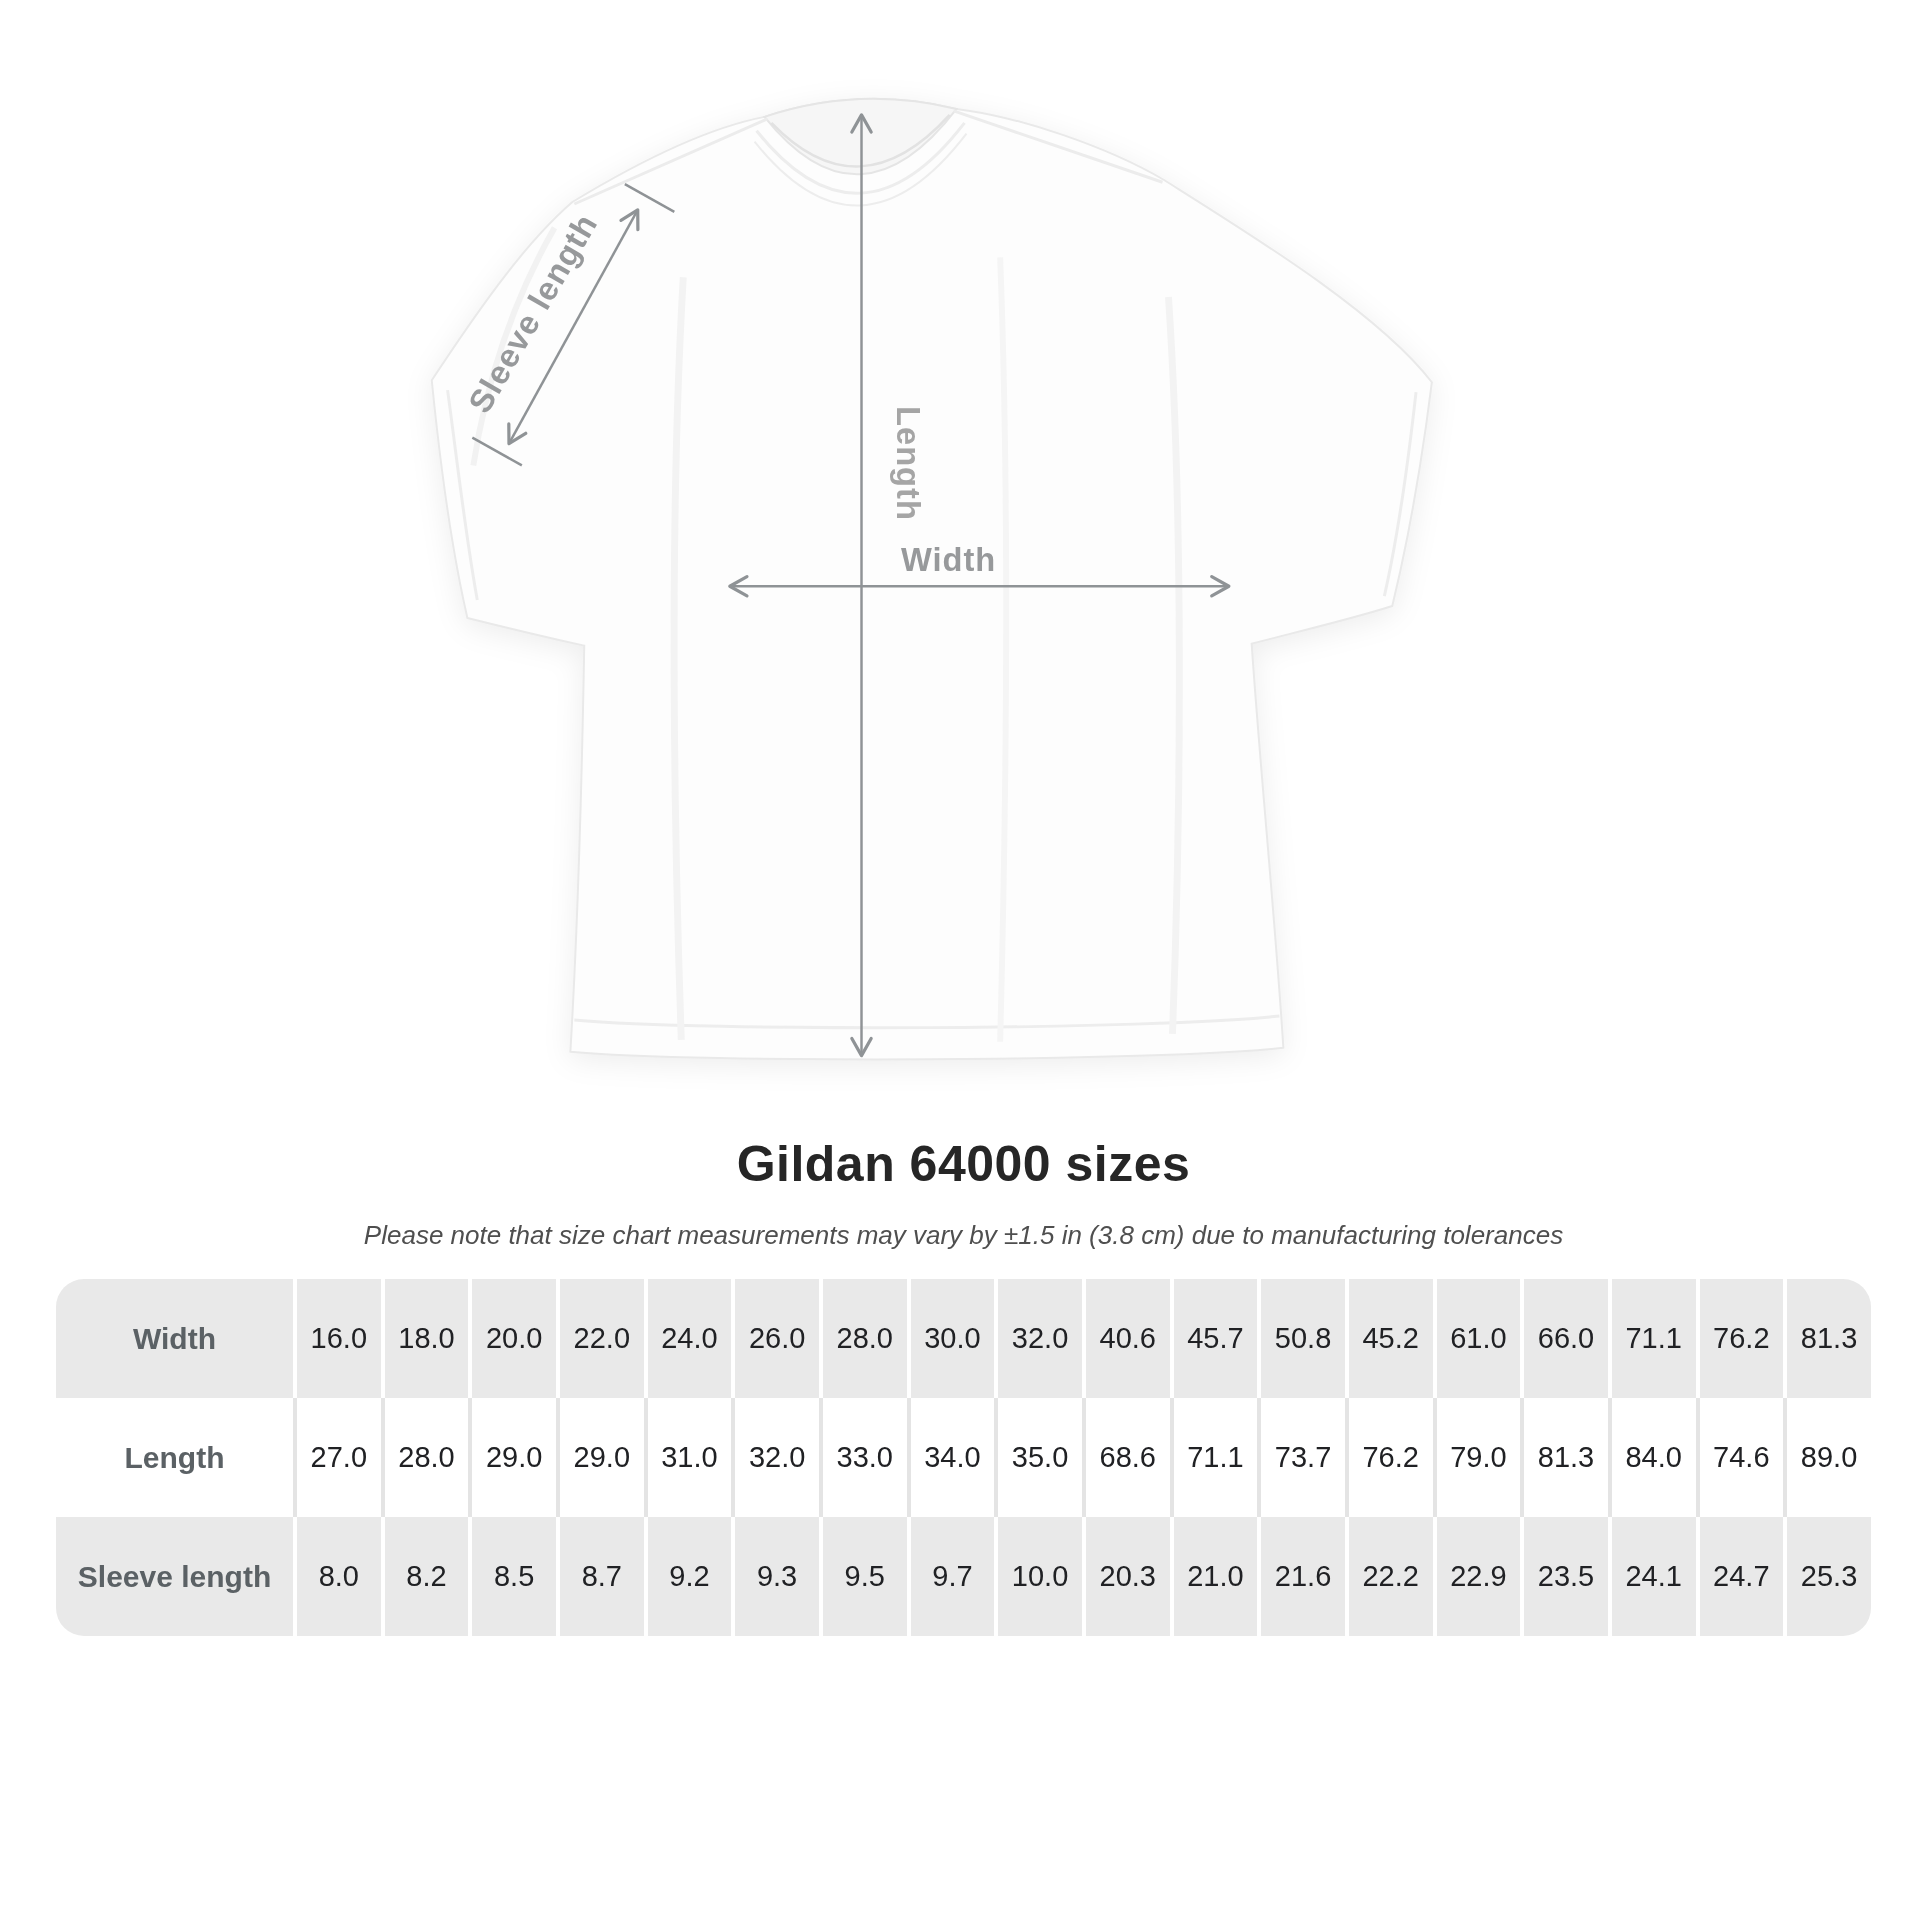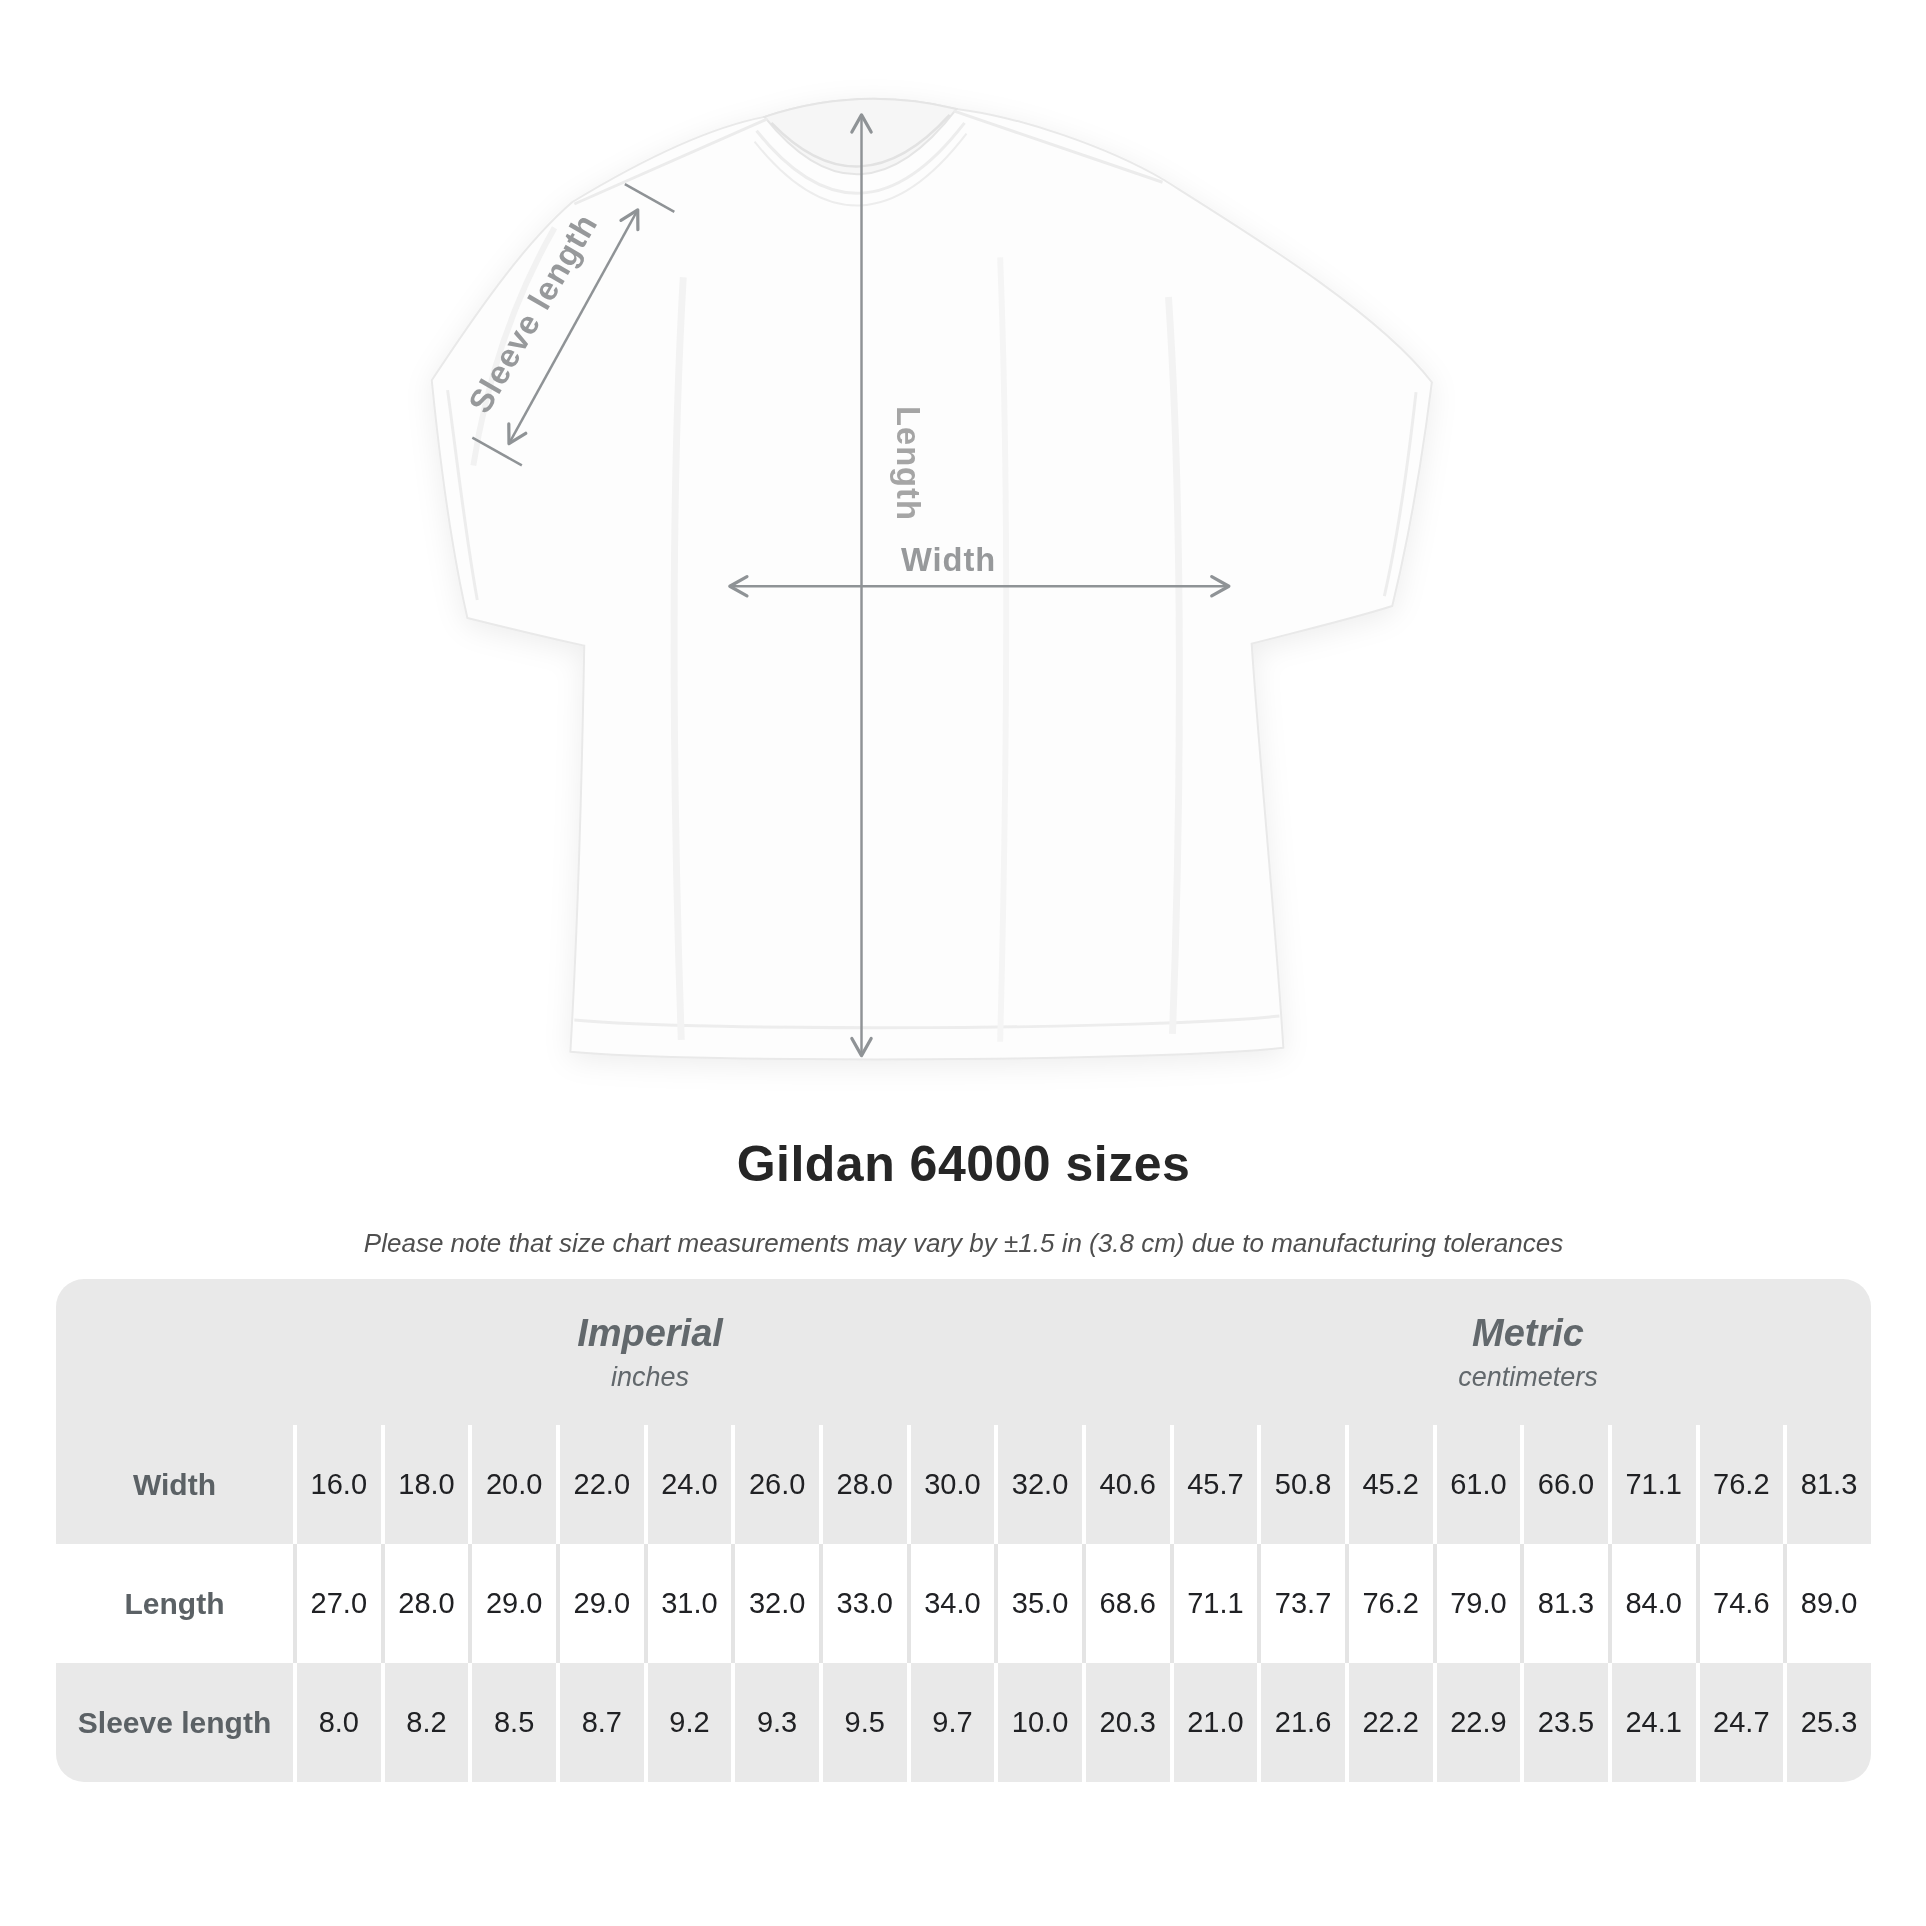--- a/index.html
+++ b/index.html
@@ -7,21 +7,21 @@
     width:1927px;height:1927px;position:relative;overflow:hidden;
     font-family:"Liberation Sans","DejaVu Sans",sans-serif;
   }
   .diagram{position:absolute;left:0;top:0;}
   .diagram text{font-family:"Liberation Sans","DejaVu Sans",sans-serif;}
   .page-title{
     position:absolute;top:1135px;left:0;right:0;margin:0;text-align:center;
     font-size:50px;font-weight:bold;color:#262626;letter-spacing:0.5px;
   }
   .page-subtitle{
-    position:absolute;top:1212px;left:0;right:0;margin:16px;text-align:center;
+    position:absolute;top:1212px;left:0;right:0;margin:8px;text-align:center;
     font-size:26px;font-style:italic;color:#4f4f4f;
   }
   .table-card{
     position:absolute;left:56px;top:1279px;width:1815px;
     border-radius:28px;overflow:hidden;background:#ffffff;
   }
   table.size-table{
     width:100%;border-collapse:separate;border-spacing:0;table-layout:fixed;
   }
   .group-cell{position:relative;background:#e9e9e9;height:144px;}
@@ -113,32 +113,20 @@
         <col>
         <col>
         <col>
         <col>
         <col>
         <col>
         <col>
         <col>
     </colgroup>
     <thead>
-      <tr>
-        <td class="group-cell" colspan="19">
-          <div class="group group-imperial">
-            <div class="g-label">Imperial</div>
-            <div class="g-sub">inches</div>
-          </div>
-          <div class="group group-metric">
-            <div class="g-label">Metric</div>
-            <div class="g-sub">centimeters</div>
-          </div>
-        </td>
-      </tr>
     </thead>
     <tbody id="size-table-body">
         <tr class="r-gray">
           <th class="row-label">Width</th>
           <td>16.0</td>
           <td>18.0</td>
           <td>20.0</td>
           <td>22.0</td>
           <td>24.0</td>
           <td>26.0</td>

